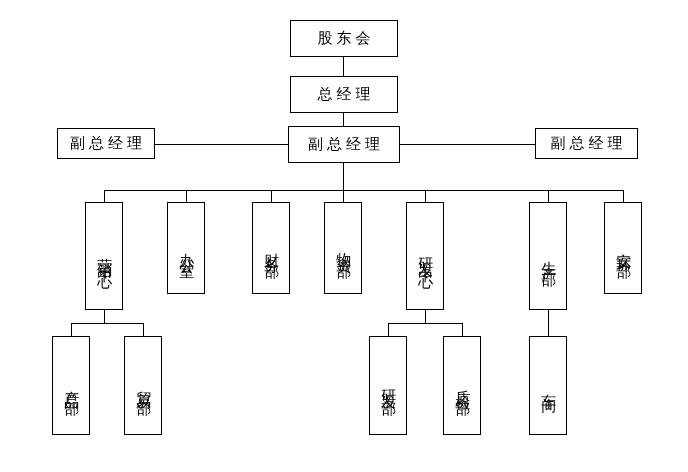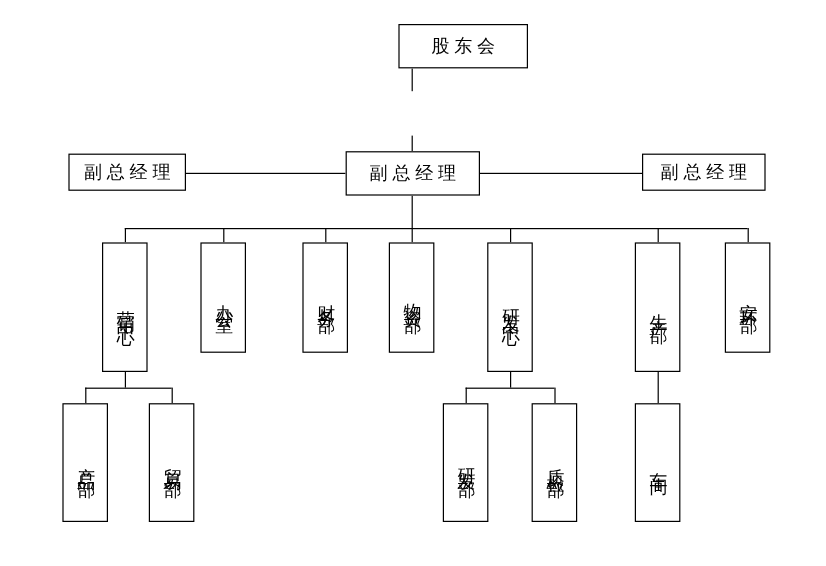--- a/index.html
+++ b/index.html
@@ -85,24 +85,27 @@
   <div class="conn v" style="left:71px; top:323px; height:13px;"></div>
   <div class="conn v" style="left:143px; top:323px; height:13px;"></div>
 
   <div class="conn v" style="left:425px; top:310px; height:13px;"></div>
   <div class="conn h" style="left:388px; top:323px; width:74px;"></div>
   <div class="conn v" style="left:388px; top:323px; height:13px;"></div>
   <div class="conn v" style="left:462px; top:323px; height:13px;"></div>
 
   <div class="conn v" style="left:548px; top:310px; height:26px;"></div>
 
-  <div class="node horiz" style="left:290px; top:20px; width:108px; height:37px;margin-left:42px;">
+  <div class="node horiz" style="left:290px; top:20px; width:108px; height:37px;">
     <span class="label">股东会</span>
   </div>
 
+  <div class="node horiz" style="left:290px; top:76px; width:108px; height:37px;">
+    <span class="label">总经理</span>
+  </div>
 
   <div class="node horiz" style="left:57px; top:128px; width:98px; height:31px;">
     <span class="label">副总经理</span>
   </div>
   <div class="node horiz" style="left:288px; top:126px; width:112px; height:37px;">
     <span class="label">副总经理</span>
   </div>
   <div class="node horiz" style="left:535px; top:128px; width:103px; height:31px;">
     <span class="label">副总经理</span>
   </div>

